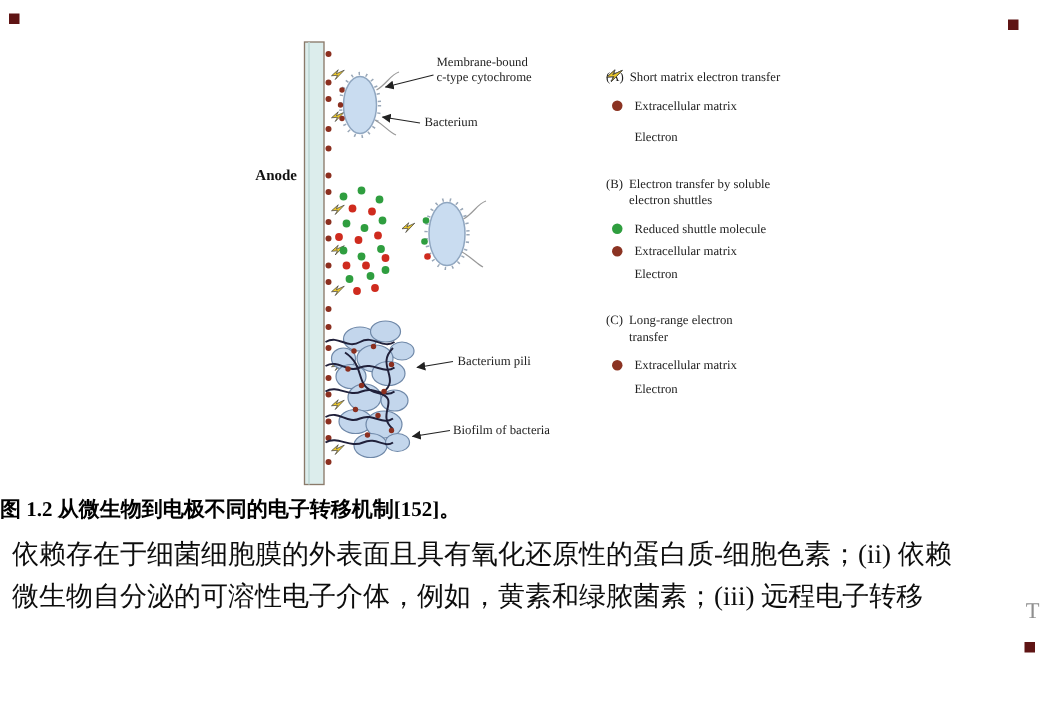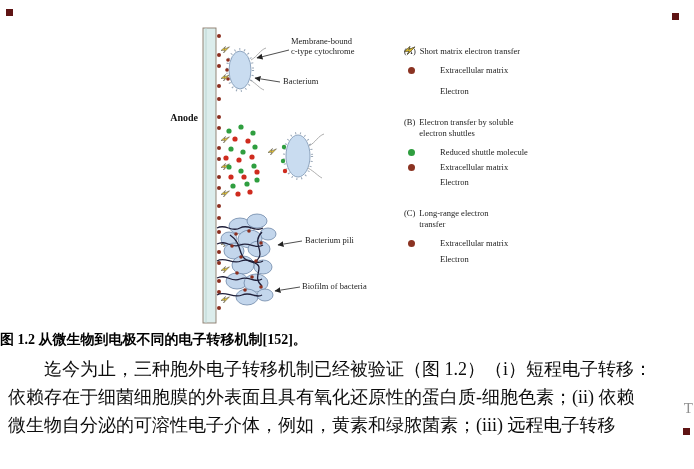--- a/index.html
+++ b/index.html
@@ -12,21 +12,21 @@
   .fig-label{position:absolute;font-size:8.5px;line-height:10px;color:#222;}
   .anode-label{position:absolute;left:154px;top:112px;width:44px;text-align:right;
                font-size:10px;font-weight:600;color:#111;}
   .legend{position:absolute;left:404px;top:46px;width:185px;font-size:8.5px;line-height:11px;color:#222;}
   .lg-sec{margin-bottom:20px;}
   .lg-head{display:flex;gap:4px;margin-bottom:8px;}
   .lg-id{flex:none;}
   .sec-a .lg-title{max-width:150px;}
   .sec-b .lg-title{max-width:98px;font-family:Liberation Serif, serif;}
   .sec-c .lg-title{max-width:92px;}
-  .lg-item{display:flex;align-items:center;gap:22px;}
+  .lg-item{display:flex;align-items:center;gap:5px;}
   .sec-a .lg-item{margin-bottom:10px;}
   .sec-b .lg-item{margin-bottom:4px;}
   .sec-c .lg-item{margin-bottom:5px;}
   .ic{width:14px;display:flex;justify-content:center;align-items:center;flex:none;}
   .dot{width:7px;height:7px;border-radius:50%;}
   .dot-brown{background:#8b3322;}
   .dot-green{background:#2f9e3f;}
   .caption{position:absolute;top:331px;left:0;width:100%;
            font-size:14px;font-weight:700;color:#000;}
   .bodytext{position:absolute;top:355px;left:8px;right:8px;font-size:18px;line-height:28px;color:#0d0d0d;}
@@ -269,18 +269,17 @@
           <span>Electron</span>
         </div>
       </div>
 
     </div>
   </div>
 
   <div class="caption">图 1.2 从微生物到电极不同的电子转移机制[152]。</div>
 
   <div class="bodytext">
-    <div class="indent">迄今为止，三种胞外电子转移机制已经被验证（图 1.2）（i）短程电子转移：</div>
     <div>依赖存在于细菌细胞膜的外表面且具有氧化还原性的蛋白质-细胞色素；(ii) 依赖</div>
     <div>微生物自分泌的可溶性电子介体，例如，黄素和绿脓菌素；(iii) 远程电子转移</div>
   </div>
 
 </div>
 
 </body></html>

